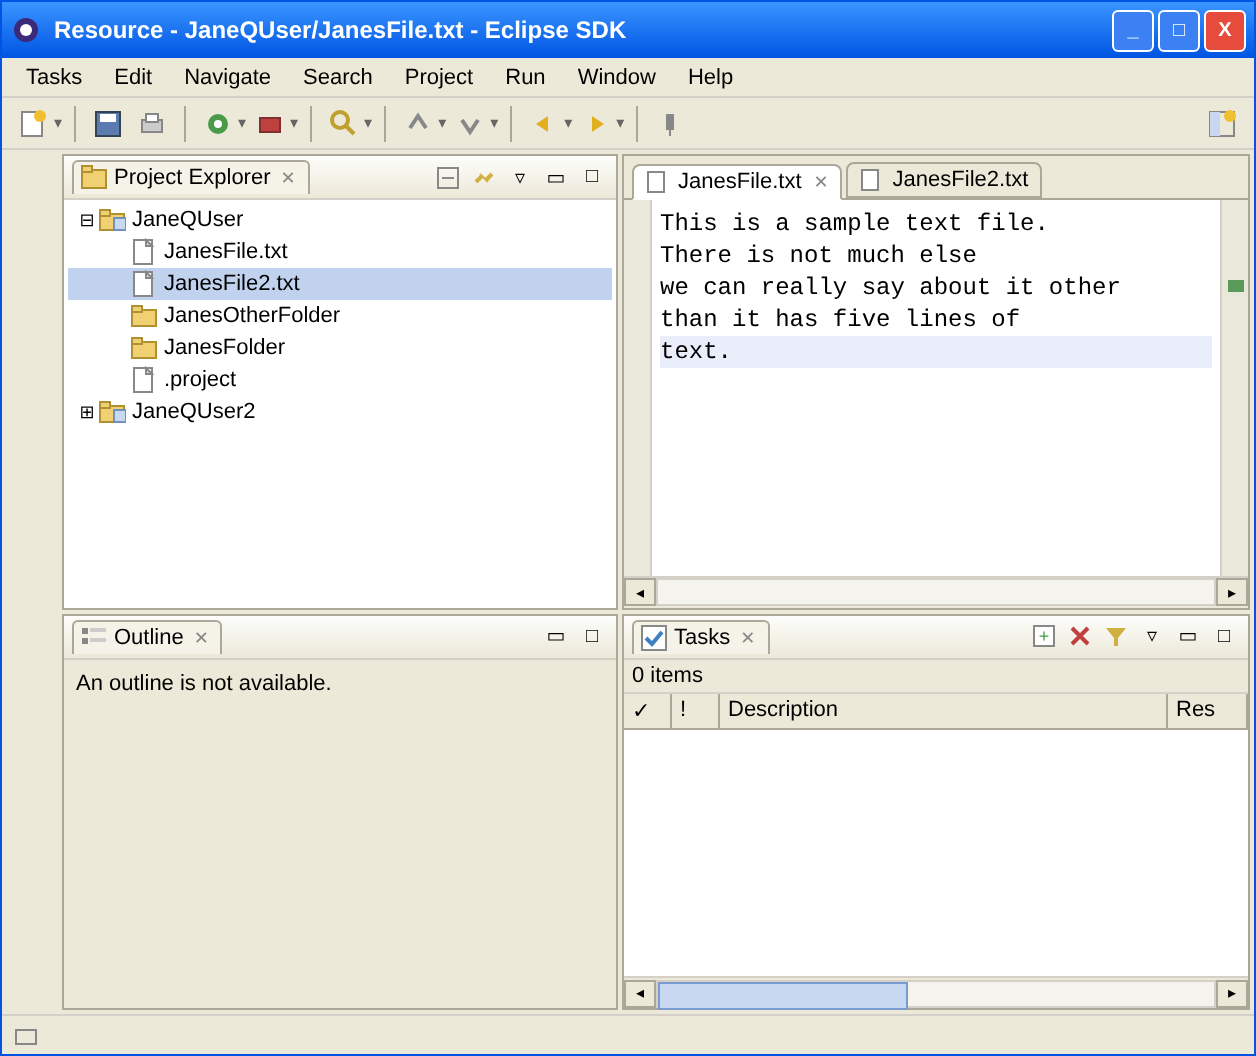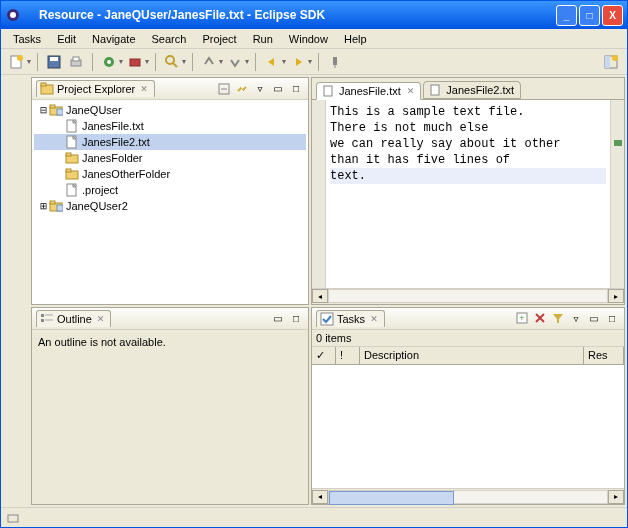--- a/index.html
+++ b/index.html
@@ -1,18 +1,18 @@
 <!DOCTYPE html>
 <html><head>
 <meta charset="utf-8">
 <style>
 * { box-sizing: border-box; margin: 0; padding: 0; }
 body { font-family: Tahoma, sans-serif; font-size: 11px; background: #ece9d8; width: 628px; height: 528px; overflow: hidden; }
 .window { width: 628px; height: 528px; border: 1px solid #0054e3; background: #ece9d8; display: flex; flex-direction: column; }
-.titlebar { height: 28px; background: linear-gradient(#3a95ff,#0054e3); display: flex; align-items: center; padding: 0 4px; color: #fff; font-weight: bold; font-size: 12px; gap: 12px; }
+.titlebar { height: 28px; background: linear-gradient(#3a95ff,#0054e3); display: flex; align-items: center; padding: 0 4px; color: #fff; font-weight: bold; font-size: 12px; }
 .titlebar .icon { width: 16px; height: 16px; margin-right: 6px; }
 .titlebar-text { flex: 1; }
 .titlebar-btns { display: flex; gap: 2px; }
 .tb-btn { width: 21px; height: 21px; border: 1px solid #fff; border-radius: 3px; display: flex; align-items: center; justify-content: center; font-size: 10px; font-weight: bold; cursor: pointer; }
 .tb-min,.tb-max { background: #3c81f3; color: #fff; }
 .tb-close { background: #e74b3c; color: #fff; }
 .menubar { height: 20px; display: flex; align-items: center; padding: 0 4px; background: #ece9d8; border-bottom: 1px solid #d4d0c8; }
 .menubar span { padding: 2px 8px; cursor: pointer; }
 .toolbar { height: 26px; display: flex; align-items: center; padding: 0 6px; gap: 2px; border-bottom: 1px solid #d4d0c8; }
 .tbicon { width: 20px; height: 20px; display: flex; align-items: center; justify-content: center; cursor: pointer; border-radius: 2px; }
@@ -244,32 +244,32 @@
             </div>
             <div class="tree-row">
               <span class="indent"></span>
               <span class="twist"></span>
               <span class="ticon">
                 <svg width="14" height="14">
                   <rect x="1" y="4" width="12" height="8" fill="#f0d070" stroke="#b09030"></rect>
                   <rect x="1" y="2" width="5" height="3" fill="#f0d070" stroke="#b09030"></rect>
                 </svg>
               </span>
-              <span>JanesFolder</span>
+              <span>JanesOtherFolder</span>
             </div>
             <div class="tree-row">
               <span class="indent"></span>
               <span class="twist"></span>
               <span class="ticon">
                 <svg width="14" height="14">
                   <rect x="1" y="4" width="12" height="8" fill="#f0d070" stroke="#b09030"></rect>
                   <rect x="1" y="2" width="5" height="3" fill="#f0d070" stroke="#b09030"></rect>
                 </svg>
               </span>
-              <span>JanesOtherFolder</span>
+              <span>JanesFolder</span>
             </div>
             <div class="tree-row">
               <span class="indent"></span>
               <span class="twist"></span>
               <span class="ticon">
                 <svg width="14" height="14">
                   <rect x="2" y="1" width="9" height="12" fill="#fff" stroke="#888"></rect>
                   <path d="M8 1 L11 4 L8 4 Z" fill="#ddd" stroke="#888"></path>
                 </svg>
               </span>

